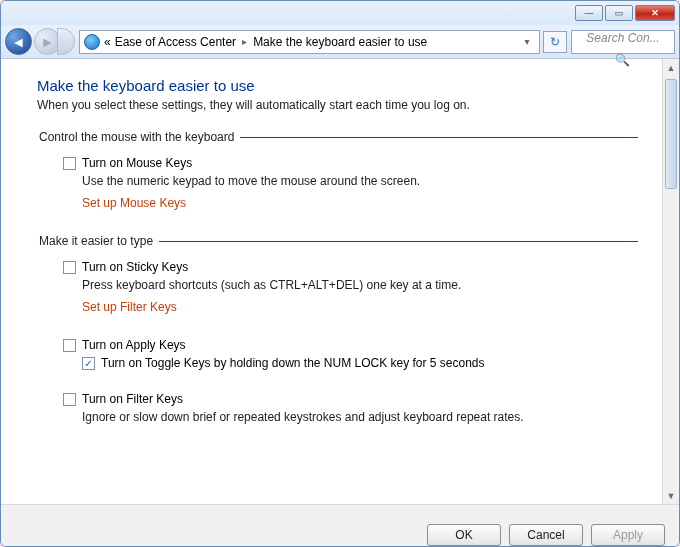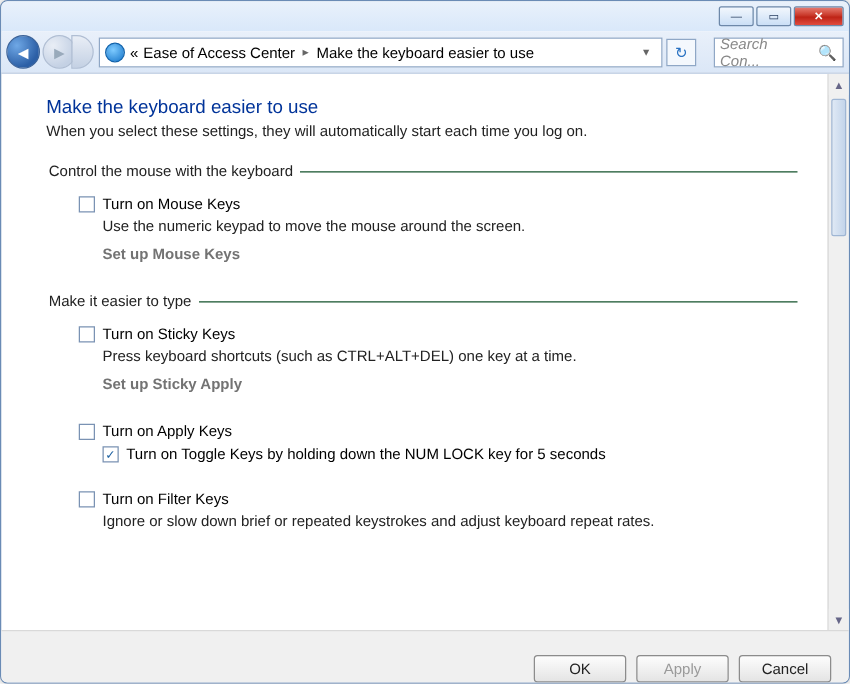--- a/index.html
+++ b/index.html
@@ -103,21 +103,21 @@
     width:16px; text-align:center; color:#666; font-size:10px;
   }
   .refresh-btn {
     width:24px;height:22px;border:1px solid #8fa7c6;background:#f4f8fd;
     color:#2a72c2;display:flex;align-items:center;justify-content:center;
     margin-left:-1px;
   }
   .searchbox {
     width:104px;height:24px;border:1px solid #8fa7c6;background:#fff;
     display:flex;align-items:center;padding:0 4px;color:#888;font-style:italic;
-    margin-left:14px; gap:4px;
+    margin-left:4px; gap:4px;flex-direction:column;
   }
   .content-wrap {
     flex:1;
     display:flex;
     overflow:hidden;
   }
   .content {
     flex:1;
     padding: 18px 24px 8px 36px;
     overflow-y:auto;
@@ -166,21 +166,21 @@
   }
   .row { display:flex; align-items:flex-start; gap:6px; margin:4px 0 4px 26px; }
   .cb {
     width:13px;height:13px;border:1px solid #7a92b3;background:#fff;
     flex-shrink:0; margin-top:1px;
     display:flex;align-items:center;justify-content:center;
     font-size:10px;color:#1a5fa0;
   }
   .cb.checked::after{ content:"✓"; }
   .desc { margin:2px 0 8px 45px; color:#222; }
-  .link { color:#737373; margin:0 0 6px 45px; cursor:pointer; display:inline-block;font-weight:bold; }
+  .link { color:#c2410c; margin:0 0 6px 45px; cursor:pointer; display:inline-block; }
   .row.subrow { margin-left:45px; }
   .footer {
     height:42px;
     border-top:1px solid #d9d9d9;
     background:#f0f0f0;
     display:flex;
     justify-content:flex-end;
     align-items:flex-end;
     gap:8px;
     padding:0 14px;
@@ -244,21 +244,21 @@
       </fieldset>
 
       <fieldset class="group">
         <legend>Make it easier to type</legend>
 
         <div class="row">
           <span class="cb"></span>
           <span>Turn on Sticky Keys</span>
         </div>
         <div class="desc">Press keyboard shortcuts (such as CTRL+ALT+DEL) one key at a time.</div>
-        <div class="link">Set up Sticky Apply</div>
+        <div class="link">Set up Filter Keys</div>
 
         <div style="height:14px"></div>
 
         <div class="row">
           <span class="cb"></span>
           <span>Turn on Apply Keys</span>
         </div>
         <div class="row subrow">
           <span class="cb checked"></span>
           <span>Turn on Toggle Keys by holding down the NUM LOCK key for 5 seconds</span>
@@ -276,17 +276,17 @@
 
     <div class="vscroll">
       <div class="arrow top">▲</div>
       <div class="thumb"></div>
       <div class="arrow bot">▼</div>
     </div>
   </div>
 
   <div class="footer">
     <button class="btn">OK</button>
+    <button class="btn">Cancel</button>
     <button class="btn disabled">Apply</button>
-    <button class="btn">Cancel</button>
   </div>
 
 </div>
 
 </body></html>

